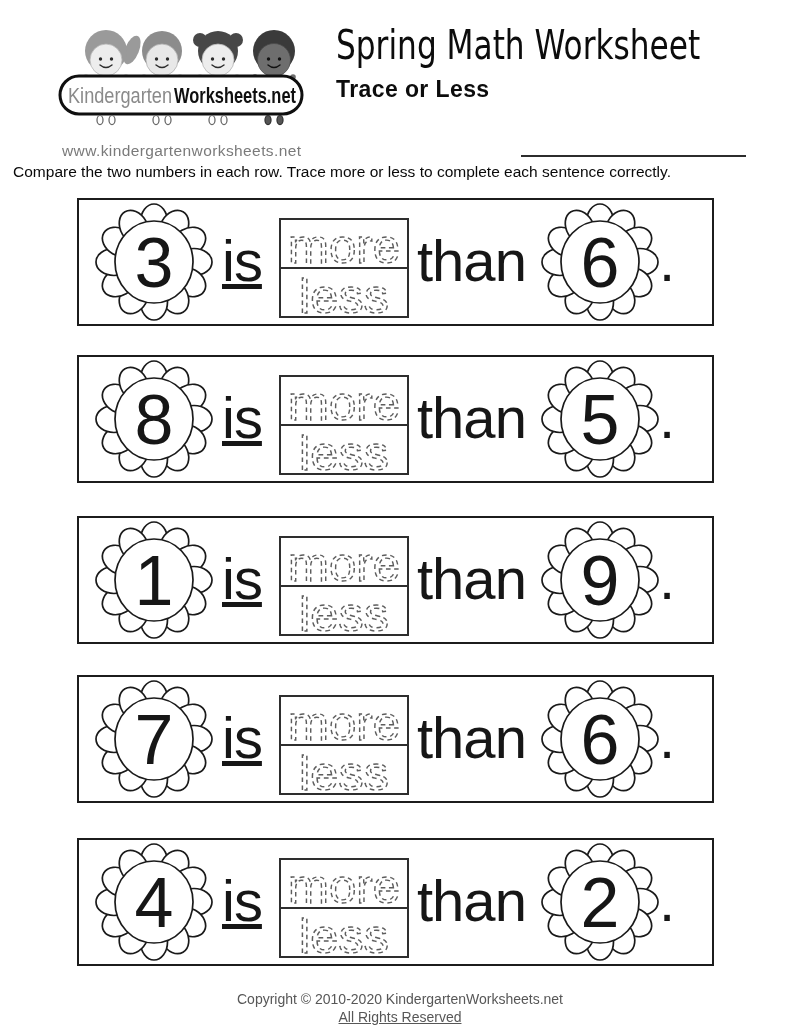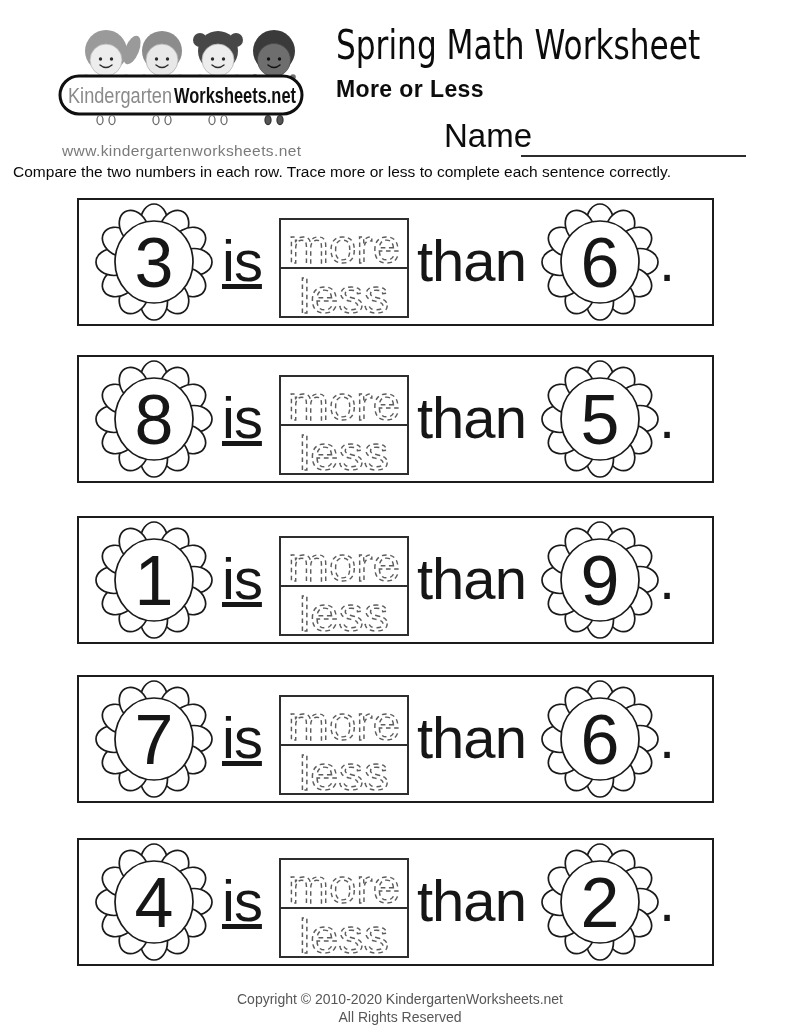--- a/index.html
+++ b/index.html
@@ -24,21 +24,21 @@
   .word{position:absolute;top:32px;font-size:58px;line-height:1;color:#161616;letter-spacing:-1px;white-space:nowrap;}
   .w-is{left:143px;text-decoration:underline;}
   .w-than{left:338px;}
   .w-period{left:580px;}
   .tracebox{position:absolute;left:200px;top:18px;width:130px;height:100px;}
   .trace{font-family:"Liberation Sans",sans-serif;font-size:48px;fill:none;stroke:#5d5d5d;stroke-width:1.4px;stroke-dasharray:4.5 3.5;}
 
   
   .footer-line{left:0;width:800px;text-align:center;color:#575757;}
   .f1{top:991px;font-size:14px;}
-  .f2{top:1009px;font-size:14px;}
+  .f2{top:1009px;font-size:14px;text-decoration:underline;}
 </style>
 </head>
 <body>
 
 <svg width="0" height="0" style="position:absolute" aria-hidden="true">
   <defs>
     <g id="flower-shape" fill="#fff" stroke="#1a1a1a" stroke-width="1.7">
       <ellipse cx="59" cy="19" rx="13.5" ry="18"></ellipse>
       <ellipse cx="59" cy="19" rx="13.5" ry="18" transform="rotate(30 59 59)"></ellipse>
       <ellipse cx="59" cy="19" rx="13.5" ry="18" transform="rotate(60 59 59)"></ellipse>
@@ -120,23 +120,22 @@
       <ellipse cx="156" cy="104" rx="3" ry="4.6"></ellipse>
         <ellipse cx="168" cy="104" rx="3" ry="4.6"></ellipse>
       <ellipse cx="212" cy="104" rx="3" ry="4.6" fill="#555" stroke="#333"></ellipse>
         <ellipse cx="224" cy="104" rx="3" ry="4.6" fill="#555" stroke="#333"></ellipse>
     </g>
   </svg>
 
   <div class="abs website-url">www.kindergartenworksheets.net</div>
 
   <div class="abs page-title">Spring Math Worksheet</div>
-  <div class="abs page-subtitle">More or Less</div>
-
-  <div class="abs name-label">Name</div>
+  <div class="abs page-subtitle">Trace or Less</div>
+
   <div class="abs name-line"></div>
 
   <div class="abs instructions">Compare the two numbers in each row. Trace more or less to complete each sentence correctly.</div>
 
   <div class="row" style="top:198px">
     <svg class="flower left" viewBox="0 0 118 118">
       <use href="#flower-shape"></use>
       <text class="num" x="59" y="84" text-anchor="middle">3</text>
     </svg>
     <span class="word w-is">is</span>

